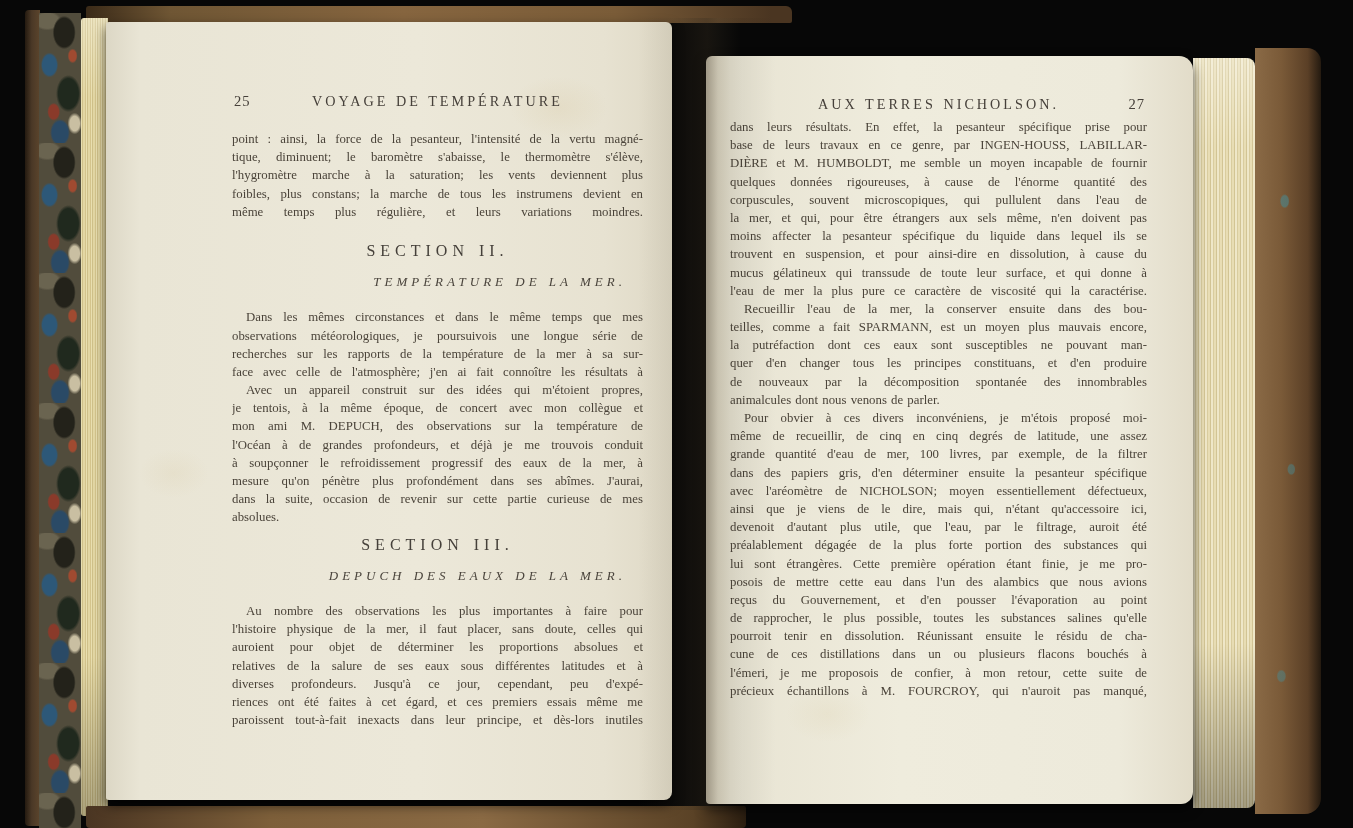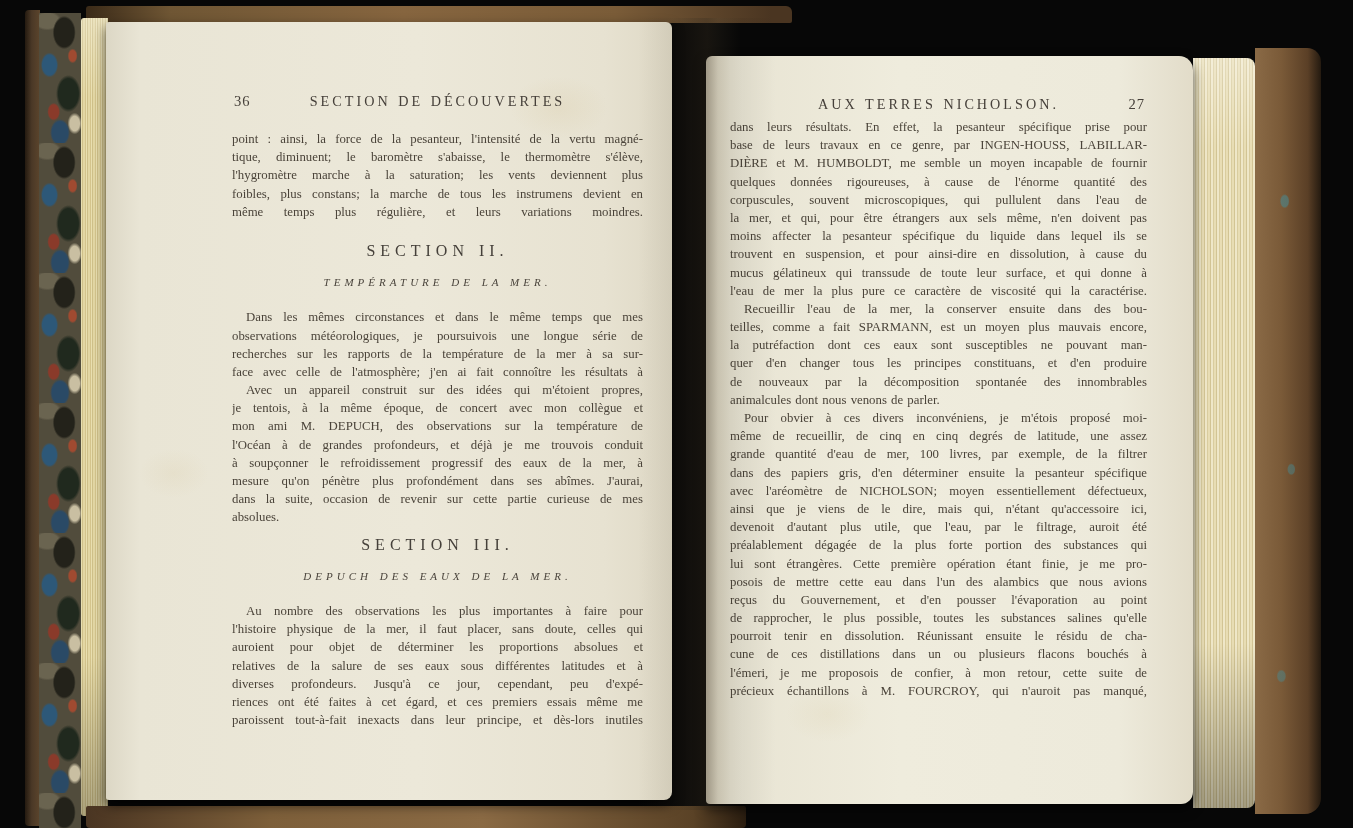--- a/index.html
+++ b/index.html
@@ -65,21 +65,21 @@
   .running-head{position:relative;height:18px;font-size:14.2px;color:#46403a;}
   .page-left  .running-head{margin-top:70px;}
   .page-right .running-head{margin-top:39px;}
   .rh-title{text-align:center;letter-spacing:3px;}
   .rh-num{position:absolute;top:0;font-size:14.6px;letter-spacing:1px;}
   .rh-num.pos-left{left:2px;} .rh-num.pos-right{right:2px;}
   .line{text-align:justify;text-align-last:justify;height:18.2px;overflow:hidden;}
   .line.last{text-align-last:left;}
   .para.indent .line:first-child{text-indent:14px;}
   .s-heading{margin:0;text-align:center;font-weight:normal;font-size:16px;letter-spacing:5px;color:#45403a;}
-  .s-sub{margin:17px;text-align:center;font-weight:normal;font-style:italic;font-size:11px;letter-spacing:4px;color:#4a443c;}
+  .s-sub{margin:17px;text-align:right;font-weight:normal;font-style:italic;font-size:13px;letter-spacing:4px;color:#4a443c;}
   
   .m-p1{margin-top:20px;} .m-s2{margin-top:21px;} .m-sub2{margin-top:13px;} .m-p2{margin-top:13px;}
   .m-p3{margin-top:0;} .m-s3{margin-top:9px;} .m-sub3{margin-top:13px;} .m-p4{margin-top:13px;}
   
   .m-rp1{margin-top:5px;} .m-rp2{margin-top:0;} .m-rp3{margin-top:0;}
 </style>
 </head>
 <body>
 
 <div class="stage">
@@ -88,22 +88,22 @@
   <div class="cover-left"></div>
   <div class="marbled-endpaper"></div>
   <div class="edges-left"></div>
   <div class="edges-right"></div>
   <div class="cover-right"></div>
   <div class="bottom-edge"></div>
 
   <div class="page page-left">
     <div class="body-col">
       <div class="running-head">
-        <span class="rh-num pos-left">36</span>
-        <div class="rh-title">SECTION DE DÉCOUVERTES</div>
+        <span class="rh-num pos-left">25</span>
+        <div class="rh-title">VOYAGE DE TEMPÉRATURE</div>
       </div>
       <div class="para cont m-p1">
           <div class="line">point : ainsi, la force de la pesanteur, l'intensité de la vertu magné-</div>
           <div class="line">tique, diminuent; le baromètre s'abaisse, le thermomètre s'élève,</div>
           <div class="line">l'hygromètre marche à la saturation; les vents deviennent plus</div>
           <div class="line">foibles, plus constans; la marche de tous les instrumens devient en</div>
           <div class="line">même temps plus régulière, et leurs variations moindres.</div>
         </div>
       <h3 class="s-heading m-s2">SECTION II.</h3>
       <h4 class="s-sub m-sub2">TEMPÉRATURE DE LA MER.</h4>

